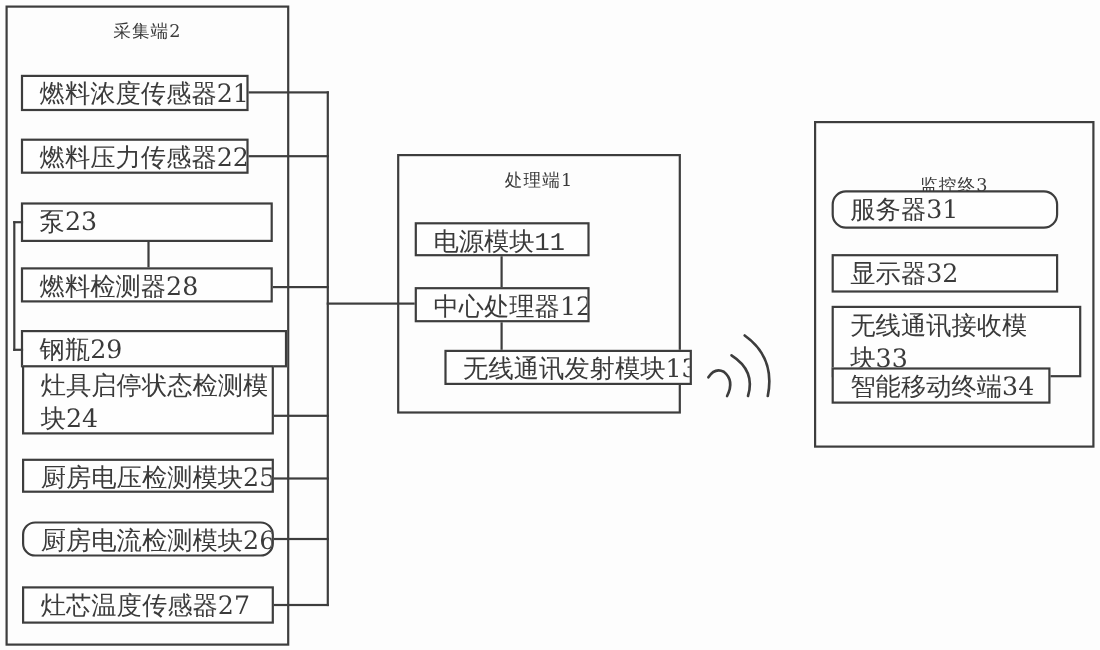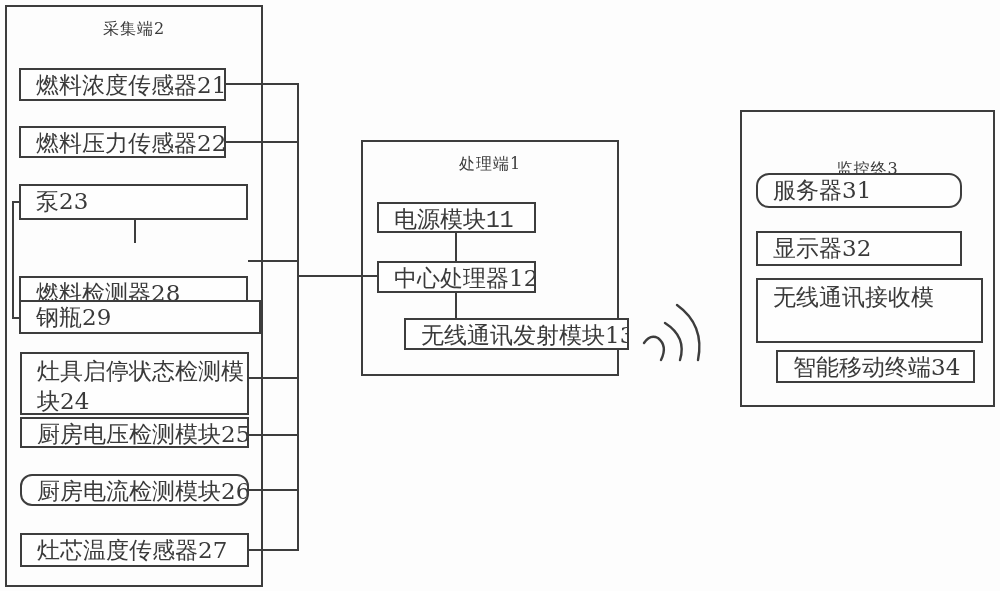--- a/index.html
+++ b/index.html
@@ -31,27 +31,27 @@
 
   <div class="mbox" style="left:19px;top:68px;width:207px;height:33px;">
     <span>燃料浓度传感器21</span>
   </div>
   <div class="mbox" style="left:19px;top:126px;width:207px;height:32px;">
     <span>燃料压力传感器22</span>
   </div>
   <div class="mbox" style="left:19px;top:184px;width:229px;height:36px;">
     <span>泵23</span>
   </div>
-  <div class="mbox" style="left:19px;top:243px;width:229px;height:32px;margin-top:33px;">
+  <div class="mbox" style="left:19px;top:243px;width:229px;height:32px;">
     <span>燃料检测器28</span>
   </div>
   <div class="mbox" style="left:19px;top:300px;width:242px;height:34px;">
     <span>钢瓶29</span>
   </div>
-  <div class="mbox wrap" style="left:20px;top:352px;width:229px;height:63px;">
+  <div class="mbox wrap" style="left:20px;top:332px;width:229px;height:63px;">
     <div>
       <div class="ln">灶具启停状态检测模</div>
       <div class="ln">块24</div>
     </div>
   </div>
   <div class="mbox" style="left:20px;top:417px;width:229px;height:31px;">
     <span>厨房电压检测模块25</span>
   </div>
   <div class="mbox" style="left:20px;top:474px;width:229px;height:32px;border-radius:12px;">
     <span>厨房电流检测模块26</span>
@@ -104,19 +104,20 @@
 
   <div class="mbox" style="left:756px;top:173px;width:206px;height:35px;border-radius:13px;">
     <span>服务器31</span>
   </div>
   <div class="mbox" style="left:756px;top:231px;width:206px;height:35px;">
     <span>显示器32</span>
   </div>
   <div class="mbox wrap" style="left:756px;top:278px;width:227px;height:65px;">
     <div>
       <div class="ln">无线通讯接收模</div>
+      <div class="ln">块33</div>
     </div>
   </div>
-  <div class="mbox" style="left:756px;top:350px;width:199px;height:33px;margin-left:20px;">
+  <div class="mbox" style="left:756px;top:334px;width:199px;height:33px;">
     <span>智能移动终端34</span>
   </div>
 
 </div>
 
 </body></html>

